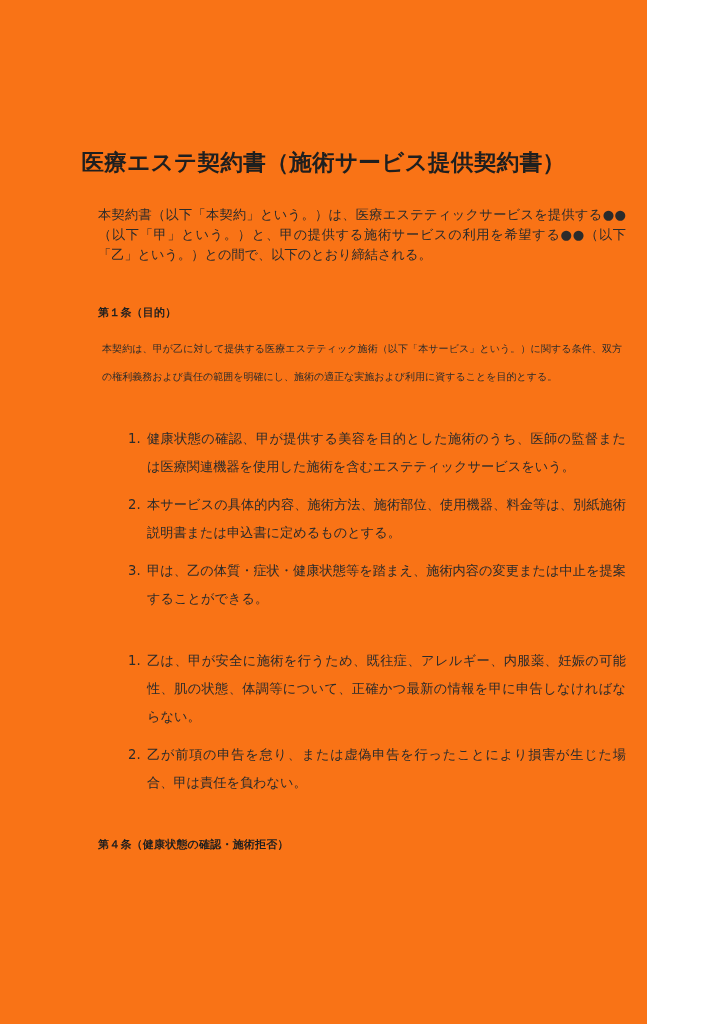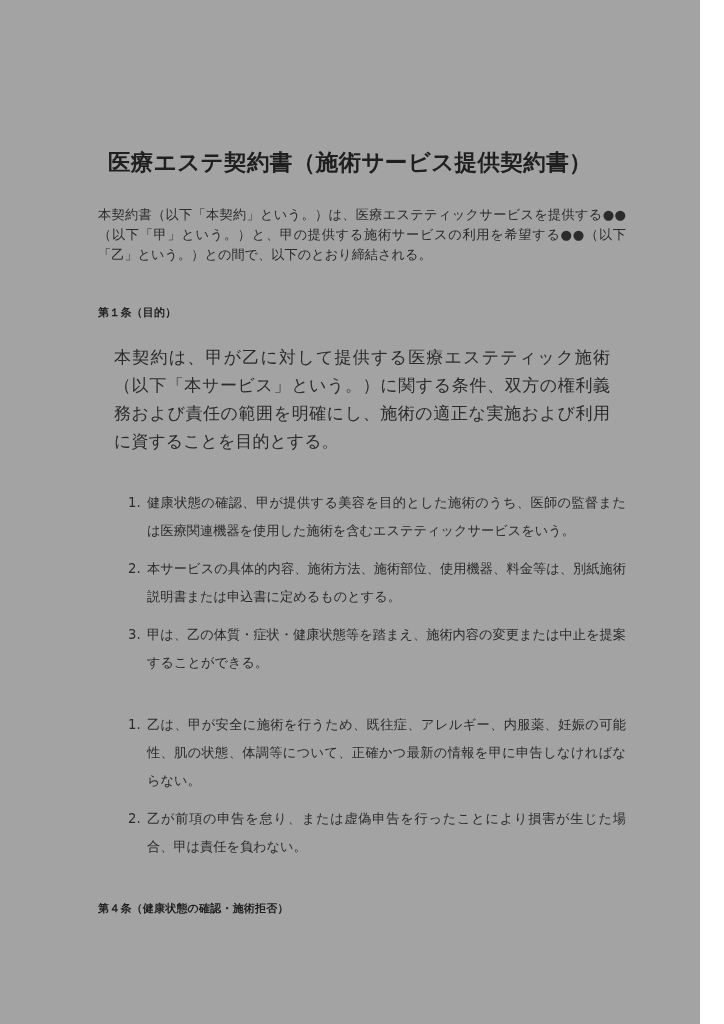--- a/index.html
+++ b/index.html
@@ -12,23 +12,23 @@
     width: 724px;
     height: 1024px;
     overflow: hidden;
     font-family: "DejaVu Sans", "Liberation Sans", sans-serif;
     color: #2b2b2b;
     -webkit-font-smoothing: antialiased;
   }
 
   .page {
     position: relative;
-    width: 700px;
+    width: 647px;
     height: 1024px;
-    background: #a3a3a3;
+    background: #f97316;
     box-sizing: border-box;
   }
 
   
   .doc-title {
     position: absolute;
     left: 0;
     right: 0;
     top: 133px;
     text-align: center;
@@ -72,25 +72,25 @@
     font-size: 11px;
     font-weight: bold;
     color: #1f1f1f;
     line-height: 28px;
     margin: 0 0 8px 0;
     letter-spacing: 0.2px;
   }
 
   
   .article-body {
-    font-size: 17px;
+    font-size: 10px;
     line-height: 28px;
     text-align: justify;
     text-justify: inter-character;
-    margin: 16px;
+    margin: 4px;
   }
 
   
   ol.items {
     list-style: none;
     margin: 0;
     padding: 0;
   }
   ol.items > li {
     position: relative;

